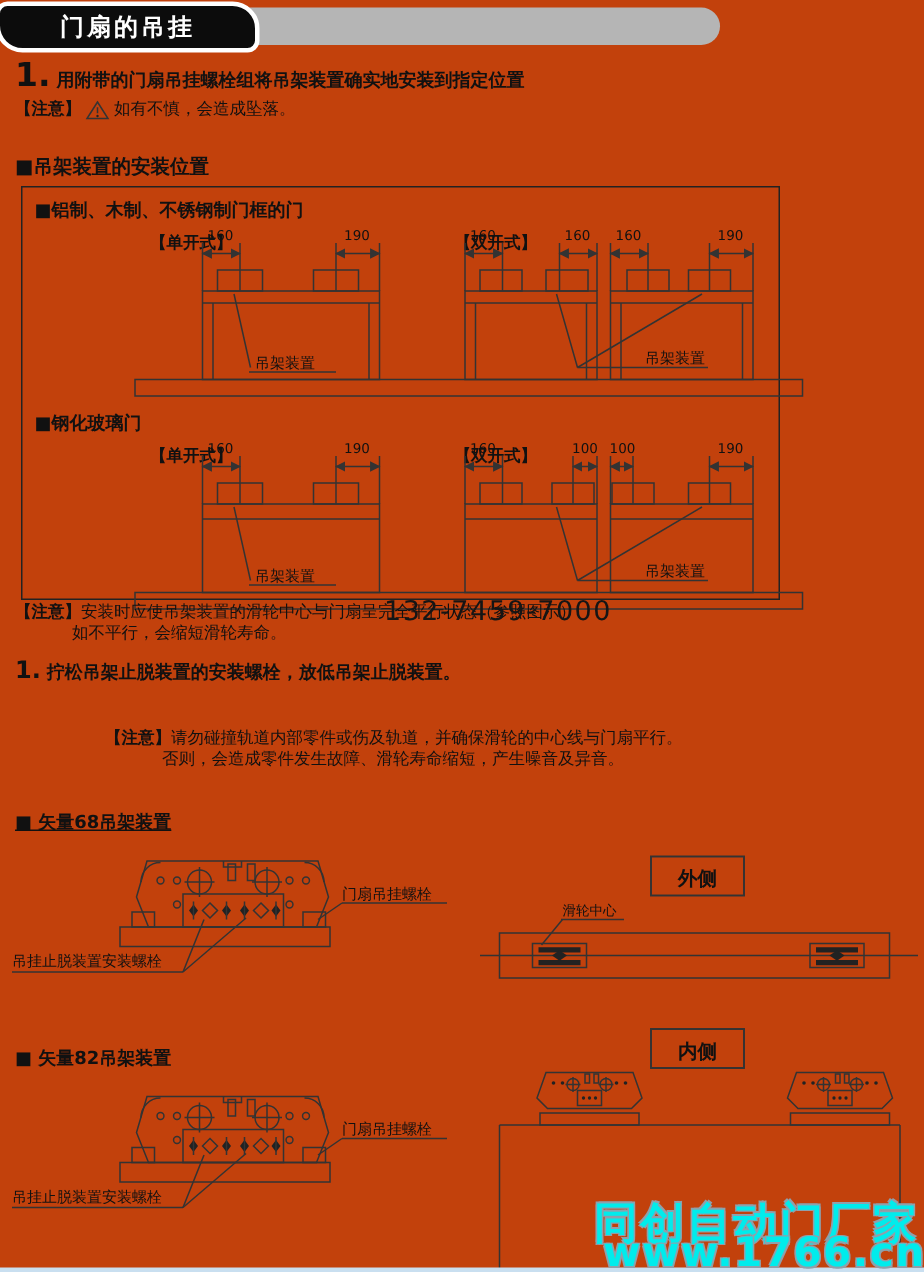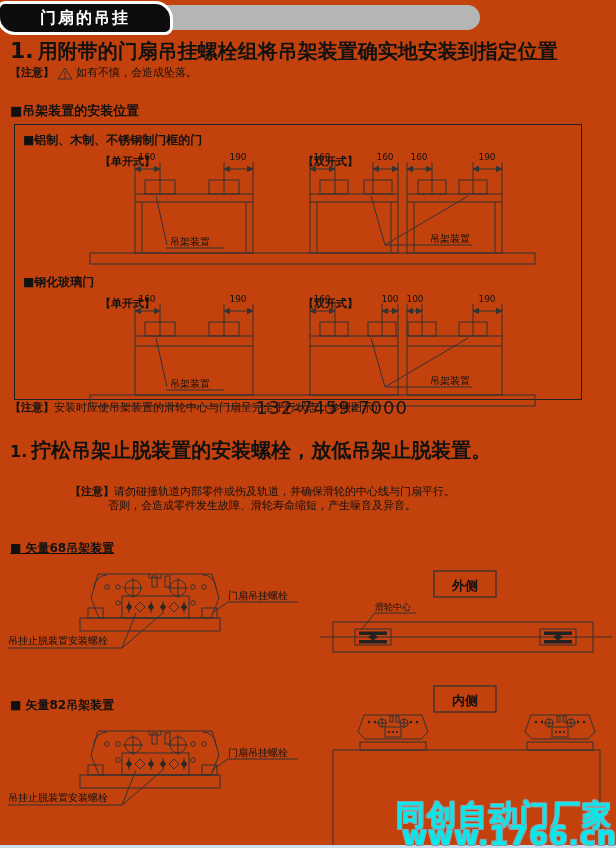--- a/index.html
+++ b/index.html
@@ -7,28 +7,28 @@
   #page{position:relative;width:616px;height:848px;background:#c2410c;overflow:hidden;}
 
   
   .hdr-gray{position:absolute;left:6px;top:5px;width:474px;height:25px;background:#b5b5b5;border-radius:2px 14px 14px 2px;}
   .hdr-black{position:absolute;left:-3px;top:1px;width:170px;height:28px;background:#0c0c0c;border:3px solid #fff;border-radius:8px 18px 8px 18px;display:flex;align-items:center;justify-content:center;}
   .hdr-black span{color:#fff;font-size:16px;font-weight:bold;letter-spacing:2px;}
 
   .abs{position:absolute;}
   .step-big{font-size:22px;font-weight:bold;margin-right:4px;}
   .step-num{font-size:16px;font-weight:bold;margin-right:4px;}
-  .step-txt{font-size:20px;font-weight:bold;}
+  .step-txt{font-size:12px;font-weight:bold;}
   .note{font-size:11px;line-height:14px;}
   .note .pfx{font-weight:bold;}
   .indent1{padding-left:38px;}
   .h-sec{font-size:13px;font-weight:bold;}
   .h-sub{font-size:12px;font-weight:bold;}
 
-  .bigbox{position:absolute;left:14px;top:124px;width:568px;height:276px;border:1.5px solid #222;box-sizing:border-box;padding:5px 0 0 7px;}
+  .bigbox{position:absolute;left:14px;top:124px;width:506px;height:276px;border:1.5px solid #222;box-sizing:border-box;padding:5px 0 0 7px;}
   .bigbox .h-sub{margin:2px 0 1px 1px;}
 
   svg text{font-family:"DejaVu Sans","Liberation Sans",sans-serif;fill:#111;}
   svg .ln{stroke:#333;stroke-width:1;fill:none;}
   svg .thk{stroke:#333;stroke-width:1.3;fill:none;}
   svg .fil{fill:#222;stroke:none;}
   .dimtxt{font-size:9px;}
   .lbl10{font-size:10px;}
   .lbl9{font-size:9px;}
   .boxlbl{font-size:13px;font-weight:bold;}
@@ -244,20 +244,21 @@
       <line x1="363" y1="95" x2="446" y2="46" class="ln"></line>
       <line x1="363" y1="95" x2="450" y2="95" class="ln"></line>
       <text x="408" y="92" class="lbl10">吊架装置</text>
 
       <rect x="68" y="103" width="445" height="11" class="ln"></rect>
     </svg>
   </div>
 
   <div class="abs note" style="left:10px;top:401px;width:590px;">
     <div><span class="pfx">【注意】</span><span>安装时应使吊架装置的滑轮中心与门扇呈完全平行状态（参照图示）</span></div>
+    <div class="indent1">如不平行，会缩短滑轮寿命。</div>
   </div>
   <div class="wm-phone">132-7459-7000</div>
 
   <div class="abs" style="left:10px;top:437px;">
     <span class="step-num">1.</span><span class="step-txt">拧松吊架止脱装置的安装螺栓，放低吊架止脱装置。</span>
   </div>
   <div class="abs note" style="left:22px;top:485px;width:590px;margin-left:48px;">
     <div><span class="pfx">【注意】</span><span>请勿碰撞轨道内部零件或伤及轨道，并确保滑轮的中心线与门扇平行。</span></div>
     <div class="indent1">否则，会造成零件发生故障、滑轮寿命缩短，产生噪音及异音。</div>
   </div>

